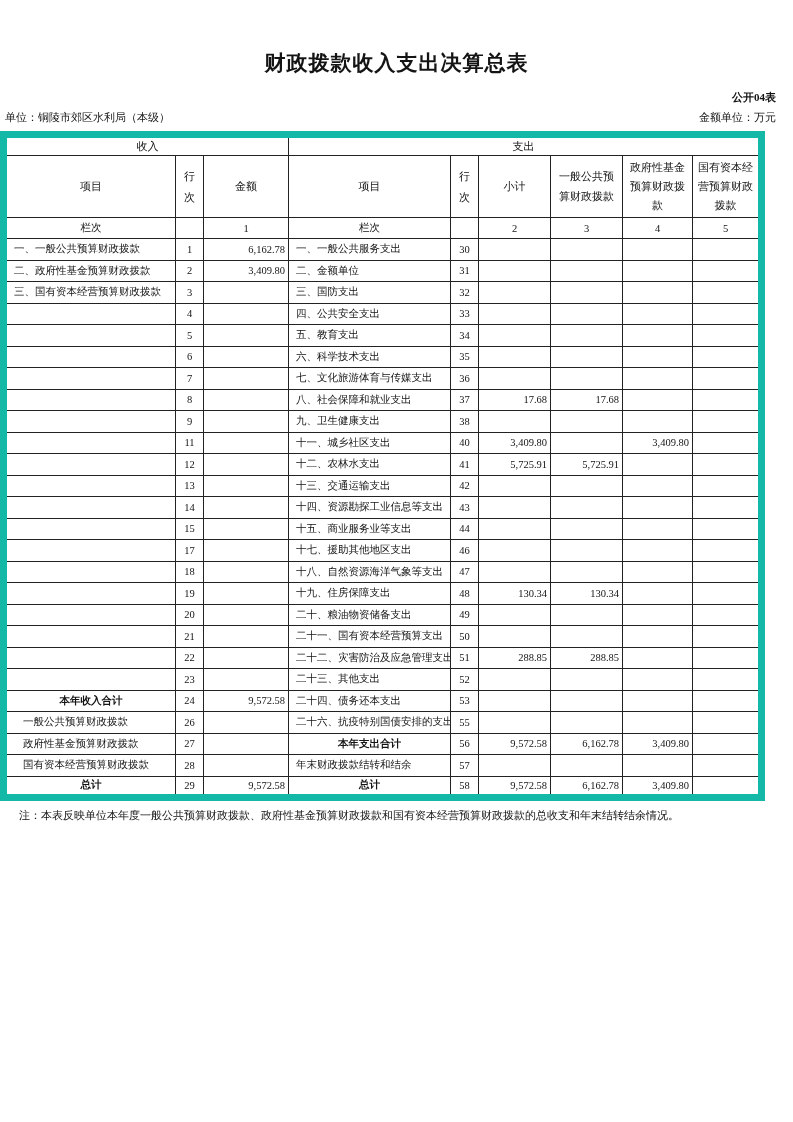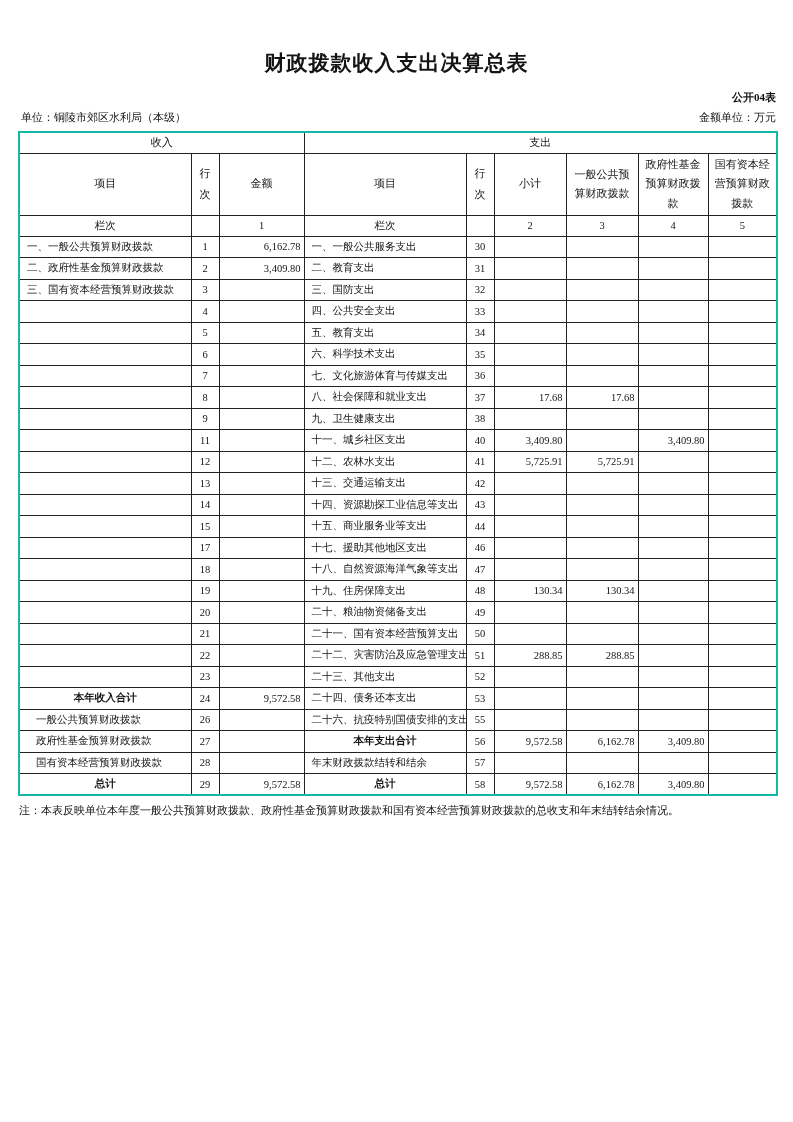--- a/index.html
+++ b/index.html
@@ -9,25 +9,25 @@
   }
   .sheet { position:relative; width:793px; height:840px; overflow:hidden; }
   .title {
     padding-top:49px; text-align:center;
     font-family:"Liberation Sans","DejaVu Sans",sans-serif;
     font-weight:bold; font-size:21px; letter-spacing:1px;
   }
   .doc-label { text-align:right; margin:13px 17px 0 0; font-size:11px;font-weight:bold; }
   .meta-row {
     display:flex; justify-content:space-between; align-items:flex-end;
-    margin:5px 17px 6px 21px; font-size:11px;
+    margin:5px 17px 6px 5px; font-size:11px;
   }
   table.fin {
     border-collapse:collapse; table-layout:fixed;
-    margin-left:18px; width:758px; border:2px solid #14b8a6;
+    width:758px; border:7px solid #14b8a6;
   }
   .fin td { border:1px solid #222; padding:0; font-size:10.5px; vertical-align:middle; overflow:hidden; }
   tr.h21 { height:21px; }
   tr.hdr { height:62px; }
   .fin tbody tr { height:21.5px; }
   .cell.sec  { text-align:center; font-size:11px; }
   .cell.head { text-align:center; font-size:11px; line-height:1.75; padding:0 4px; word-break:break-all; }
   .vert { width:12px; margin:0 auto; word-break:break-all; line-height:1.9; text-align:center; }
   .cell.item { text-align:left; padding-left:7px; white-space:nowrap; }
   .cell.item.indent { padding-left:16px; }
@@ -100,21 +100,21 @@
           <td class="cell line">30</td>
           <td class="cell num"></td>
           <td class="cell num"></td>
           <td class="cell num"></td>
           <td class="cell num"></td>
         </tr>
         <tr>
           <td class="cell item">二、政府性基金预算财政拨款</td>
           <td class="cell line">2</td>
           <td class="cell num">3,409.80</td>
-          <td class="cell item">二、教育支出</td>
+          <td class="cell item">二、金额单位</td>
           <td class="cell line">31</td>
           <td class="cell num"></td>
           <td class="cell num"></td>
           <td class="cell num"></td>
           <td class="cell num"></td>
         </tr>
         <tr>
           <td class="cell item">三、国有资本经营预算财政拨款</td>
           <td class="cell line">3</td>
           <td class="cell num"></td>

